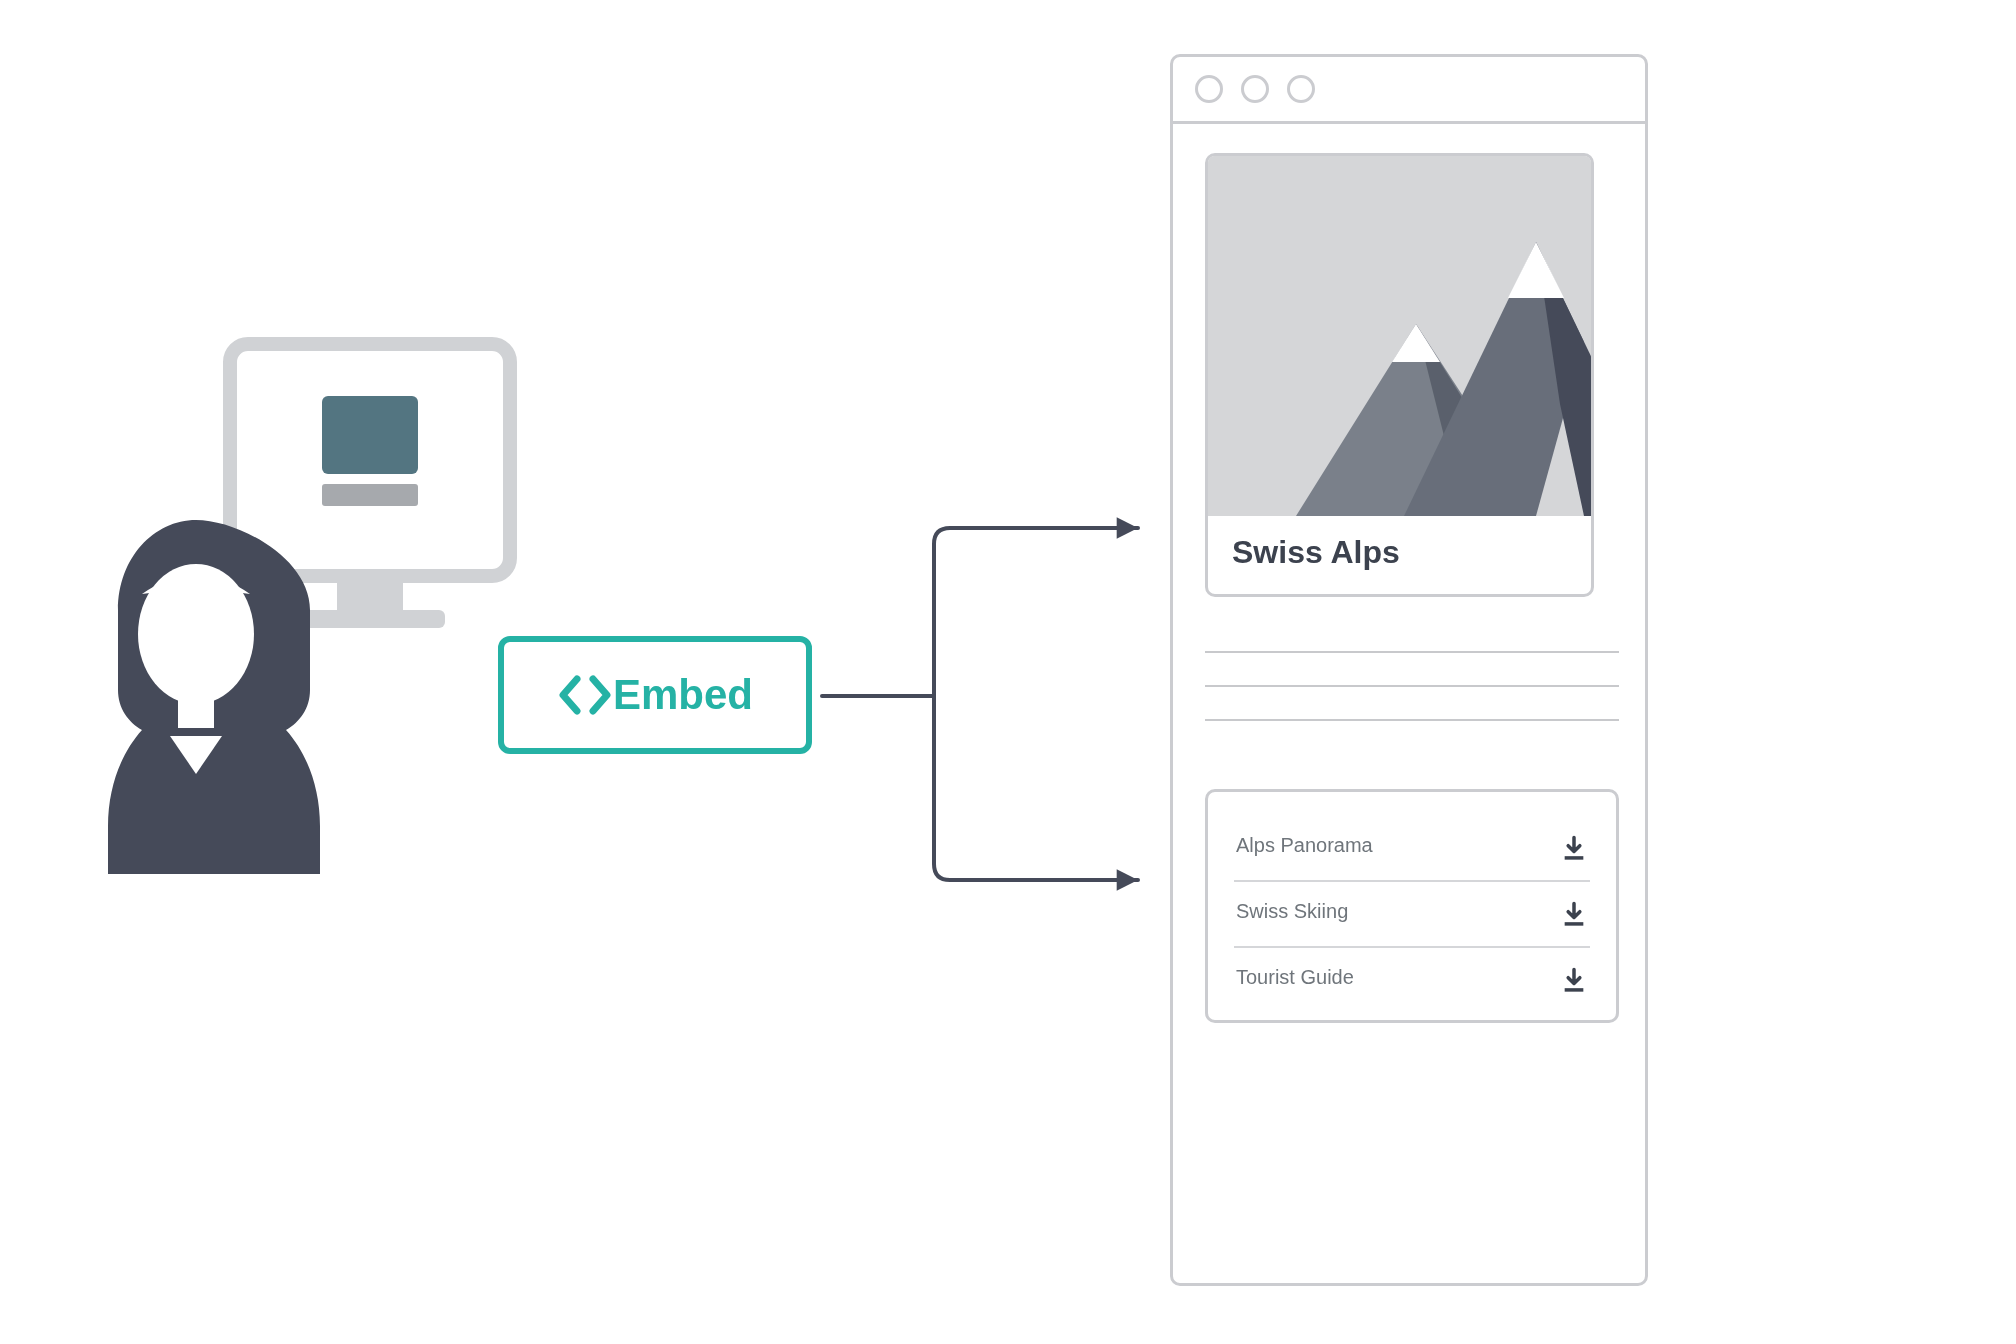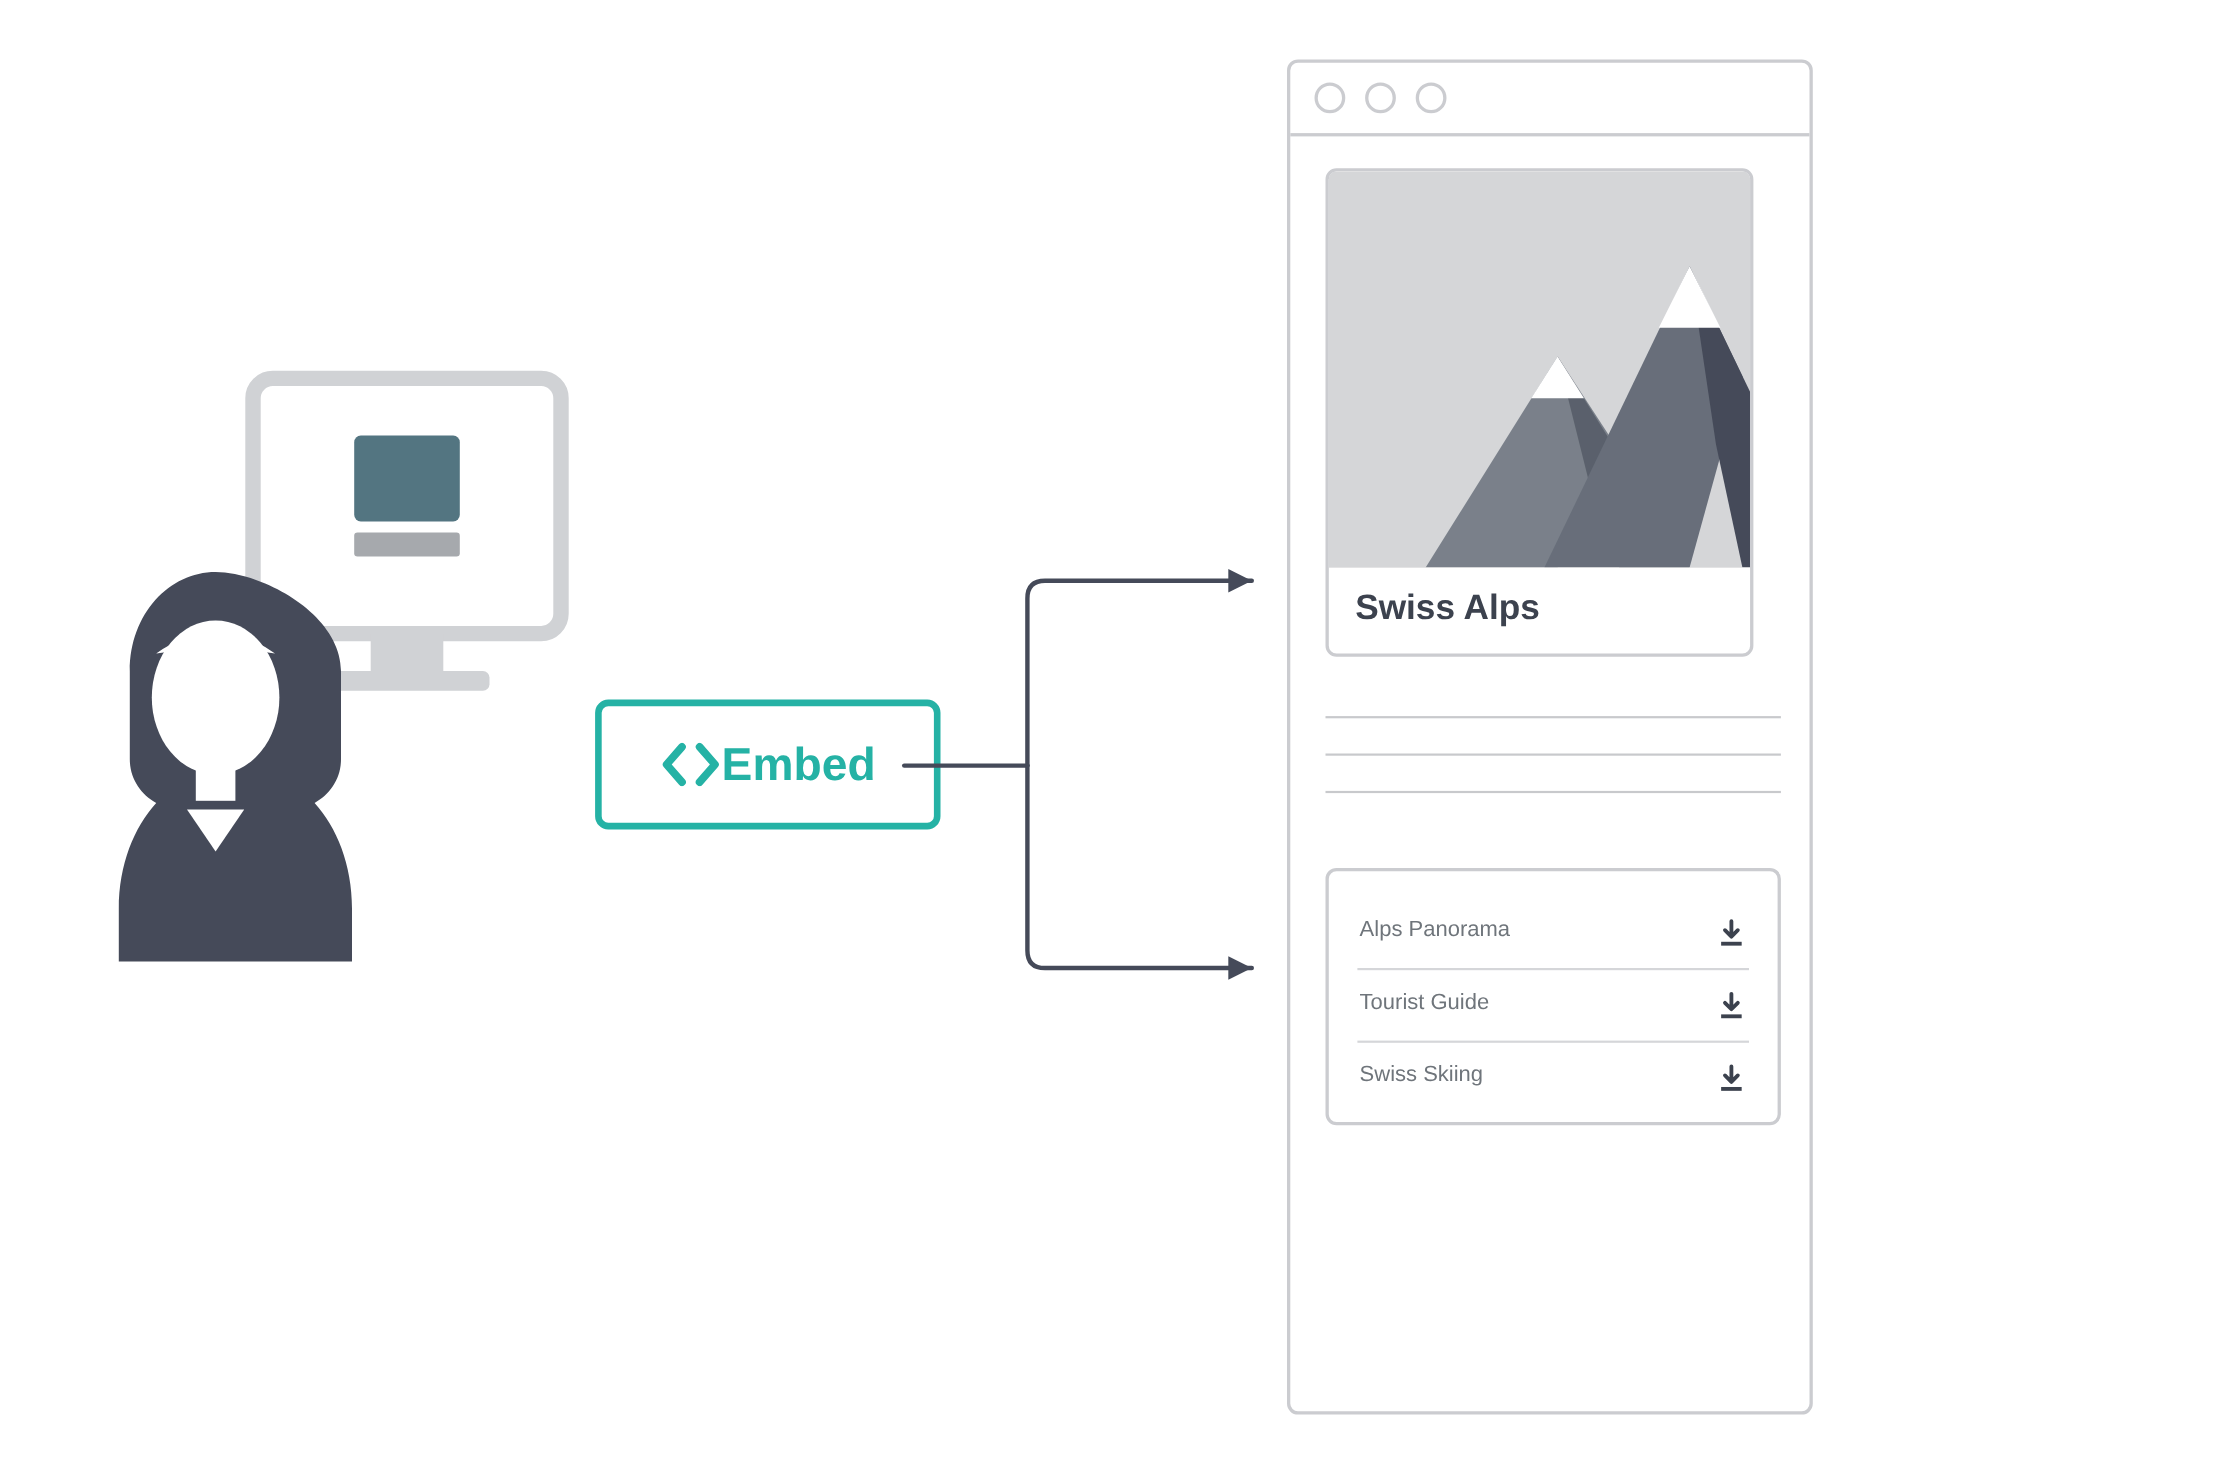--- a/index.html
+++ b/index.html
@@ -36,21 +36,20 @@
   .embed-btn {
     border: 6px solid var(--teal);
     border-radius: 12px;
     display: flex;
     align-items: center;
     justify-content: center;
     color: var(--teal);
     background: #fff;
     font-weight: 700;
     font-size: 42px;
-    margin-left: 43px;
   }
   .embed-btn svg { display:block; }
   
   .browser {
     border: 3px solid var(--outline);
     border-radius: 10px;
   }
   .browser-header {
     position: absolute;
     inset: 0 0 auto 0;
@@ -217,29 +216,29 @@
     <div class="el downloads" style="left:32px; top:732px; width:414px;">
 
       <div class="dl-row">
         <span>Alps Panorama</span>
         <svg class="dl-icon" viewBox="0 0 24 24">
           <path d="M12 3v10M7 10l5 5 5-5" stroke="#3c424e" stroke-width="3" fill="none" stroke-linecap="round" stroke-linejoin="round"></path>
           <rect x="4" y="19" width="16" height="3" fill="#3c424e"></rect>
         </svg>
       </div>
       <div class="dl-row">
+        <span>Swiss Skiing</span>
+        <svg class="dl-icon" viewBox="0 0 24 24">
+          <path d="M12 3v10M7 10l5 5 5-5" stroke="#3c424e" stroke-width="3" fill="none" stroke-linecap="round" stroke-linejoin="round"></path>
+          <rect x="4" y="19" width="16" height="3" fill="#3c424e"></rect>
+        </svg>
+      </div>
+      <div class="dl-row">
         <span>Tourist Guide</span>
         <svg class="dl-icon" viewBox="0 0 24 24">
           <path d="M12 3v10M7 10l5 5 5-5" stroke="#3c424e" stroke-width="3" fill="none" stroke-linecap="round" stroke-linejoin="round"></path>
           <rect x="4" y="19" width="16" height="3" fill="#3c424e"></rect>
         </svg>
       </div>
-      <div class="dl-row">
-        <span>Swiss Skiing</span>
-        <svg class="dl-icon" viewBox="0 0 24 24">
-          <path d="M12 3v10M7 10l5 5 5-5" stroke="#3c424e" stroke-width="3" fill="none" stroke-linecap="round" stroke-linejoin="round"></path>
-          <rect x="4" y="19" width="16" height="3" fill="#3c424e"></rect>
-        </svg>
-      </div>
     </div>
   </div>
 
 </div>
 
 </body></html>

